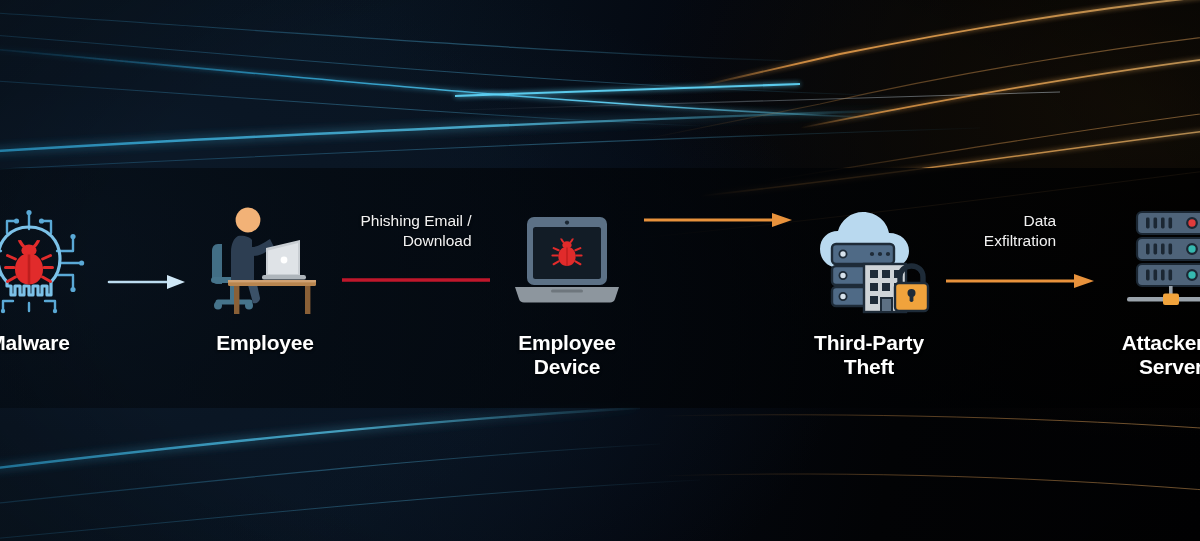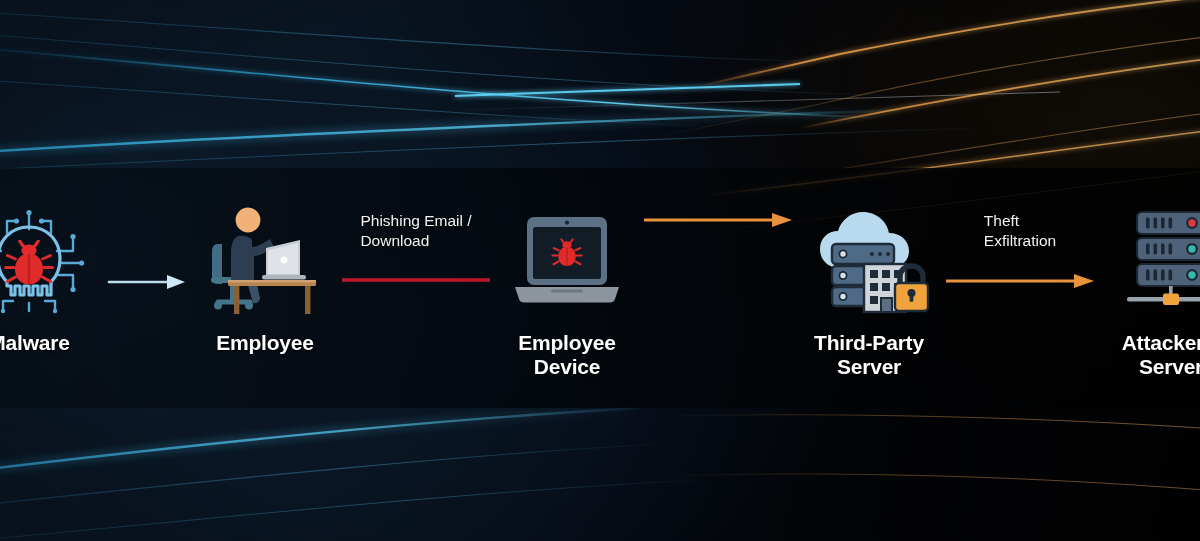--- a/index.html
+++ b/index.html
@@ -89,21 +89,21 @@
     align-items: center;
     justify-content: flex-start;
     padding-top: 6px;
   }
   .link-narrow { width: 86px; }
   .link-wide { width: 152px; }
   .link-label {
     color: #f2f2f2;
     font-size: 15.5px;
     line-height: 1.28;
-    text-align: left;
+    text-align: right;
     white-space: pre-line;
     text-shadow: 0 1px 3px rgba(0,0,0,0.95);
     min-height: 42px;
     margin-bottom: 19px;
   }
   .link-arrow { display: block; }
 
   
   svg { display: block; overflow: visible; }
 </style>
@@ -371,25 +371,25 @@
 
           <g>
             <path d="M90,78 L90,71 C90,64.5 95,60 101.5,60 C108,60 113,64.5 113,71 L113,78" fill="none" stroke="#1e2b38" stroke-width="5.4" stroke-linecap="round"></path>
             <rect x="85" y="77" width="33" height="28" rx="4" fill="#f0a33c" stroke="#1e2b38" stroke-width="2.4"></rect>
             <circle cx="101.5" cy="87" r="4" fill="#1e2b38"></circle>
             <rect x="99.6" y="88" width="3.8" height="8" rx="1.8" fill="#1e2b38"></rect>
           </g>
         </svg>
       </div>
       <div class="node-label">Third-Party
-Server</div>
+Theft</div>
     </div>
 
     <div class="link link-wide">
-      <div class="link-label">Theft
+      <div class="link-label">Data
 Exfiltration</div>
       <svg class="link-arrow" width="150" height="18" viewBox="0 0 150 18" aria-hidden="true">
         <line x1="1" y1="9" x2="132" y2="9" stroke="#e8923c" stroke-width="3.2" stroke-linecap="butt"></line>
         <path d="M129,2 L149,9 L129,16 Z" fill="#e8923c"></path>
       </svg>
     </div>
 
     <div class="node">
       <div class="node-art">
         <svg width="104" height="104" viewBox="0 0 104 104" aria-hidden="true">

